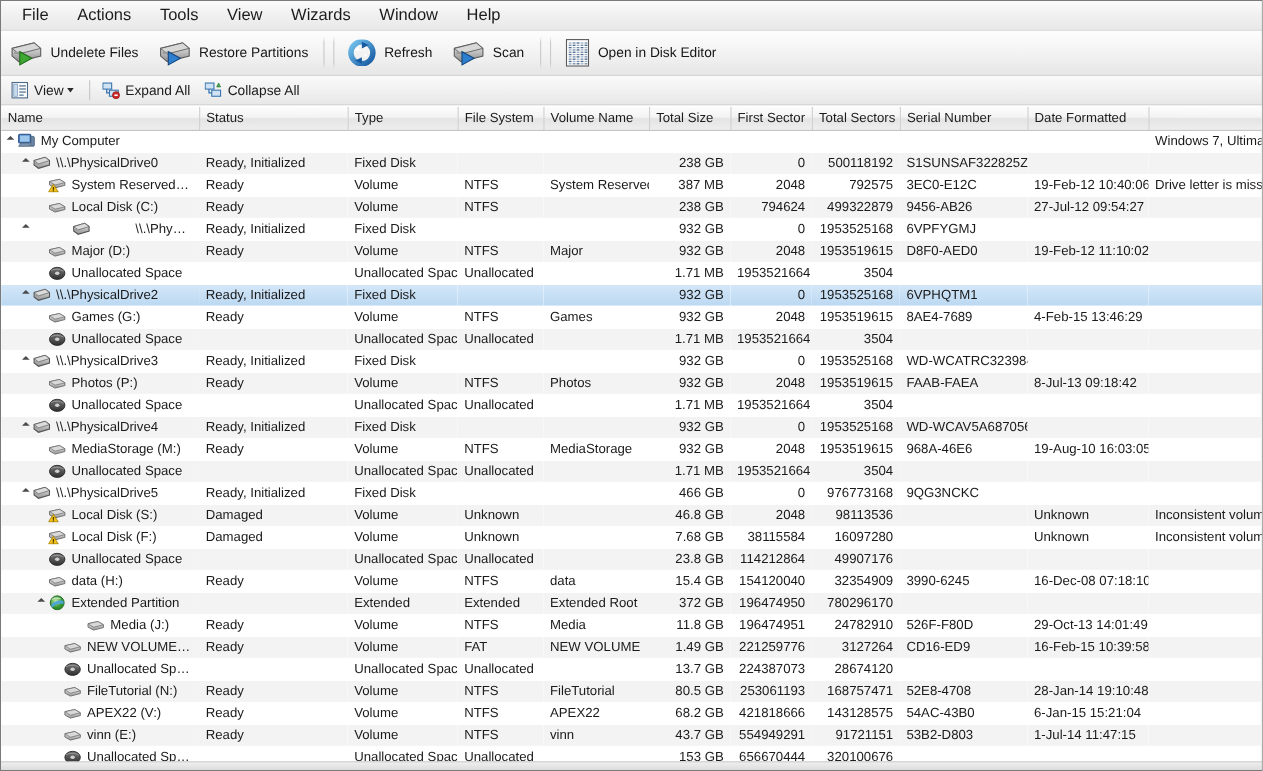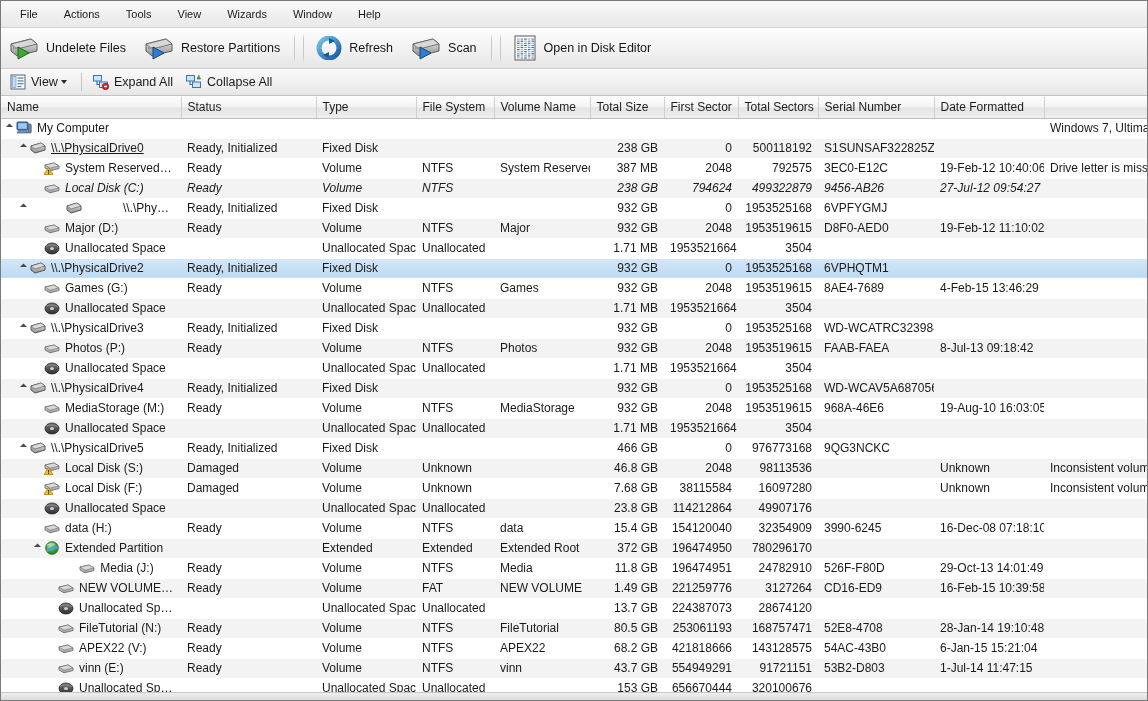--- a/index.html
+++ b/index.html
@@ -21,21 +21,21 @@
   
   .menubar {
     height: 27px; flex: 0 0 27px;
     display: flex; align-items: center;
     background: linear-gradient(#fbfbfb 0%, #f0f0f0 50%, #e9e9e9 100%);
     border-bottom: 1px solid #d3d3d3;
     padding-left: 6px;
   }
   .menu-item {
     padding: 4px 13px 5px 13px;
-    font-size: 11px; color: #1b1b1b;
+    font-size: 15px; color: #1b1b1b;
     white-space: nowrap; cursor: default;
   }
 
   
   .toolbar {
     height: 41px; flex: 0 0 41px;
     display: flex; align-items: center;
     background: linear-gradient(#fdfdfd 0%, #f4f4f4 45%, #e6e6e6 100%);
     border-bottom: 1px solid #cfcfcf;
   }
@@ -106,21 +106,21 @@
     border-right: 0; border-bottom: 0;
     transform: rotate(-45deg) translate(1px,-1px);
     cursor: pointer;
   }
   .twisty-spacer { width: 9px; flex: 0 0 auto; }
   .row-icon { margin-right: 5px; flex: 0 0 auto; line-height: 0; }
   .label { overflow: hidden; text-overflow: ellipsis; }
 
   
   tr.warn td { color: #E08A14; }
-  tr.bad  td { color: #A32020; font-style: italic; }
+  tr.bad  td { color: #A32020; }
 
   .statusbar {
     height: 8px; flex: 0 0 8px;
     background: linear-gradient(#efefef, #dcdcdc);
     border-top: 1px solid #c6c6c6;
   }
 </style>
 </head>
 <body>
 
@@ -345,21 +345,21 @@
             <td></td>
             <td class="num"></td>
             <td class="num"></td>
             <td class="num"></td>
             <td></td>
             <td></td>
             <td>Windows 7, Ultimate 6</td>
           </tr>
           <tr class="alt">
             <td>
-              <div class="name-cell" style="padding-left: 14px; text-decoration: underline;">
+              <div class="name-cell" style="padding-left: 14px;">
                 <span class="twisty"></span>
                 <span class="row-icon"><svg width="16" height="14" viewBox="0 0 16 14" xmlns="http://www.w3.org/2000/svg">
                     <defs>
                       <linearGradient id="hd" x1="0" y1="0" x2="0" y2="1">
                         <stop offset="0" stop-color="#f0f0f0"></stop>
                         <stop offset="1" stop-color="#8f8f8f"></stop>
                       </linearGradient>
                     </defs>
                     <path d="M1 5 L11 2 L15 5 L15 9 L5 12 L1 9 Z" fill="url(#hd)" stroke="#555"></path>
                     <path d="M1 5 L11 2 L15 5 L5 8 Z" fill="#dcdcdc" stroke="#555" stroke-width=".6"></path>

